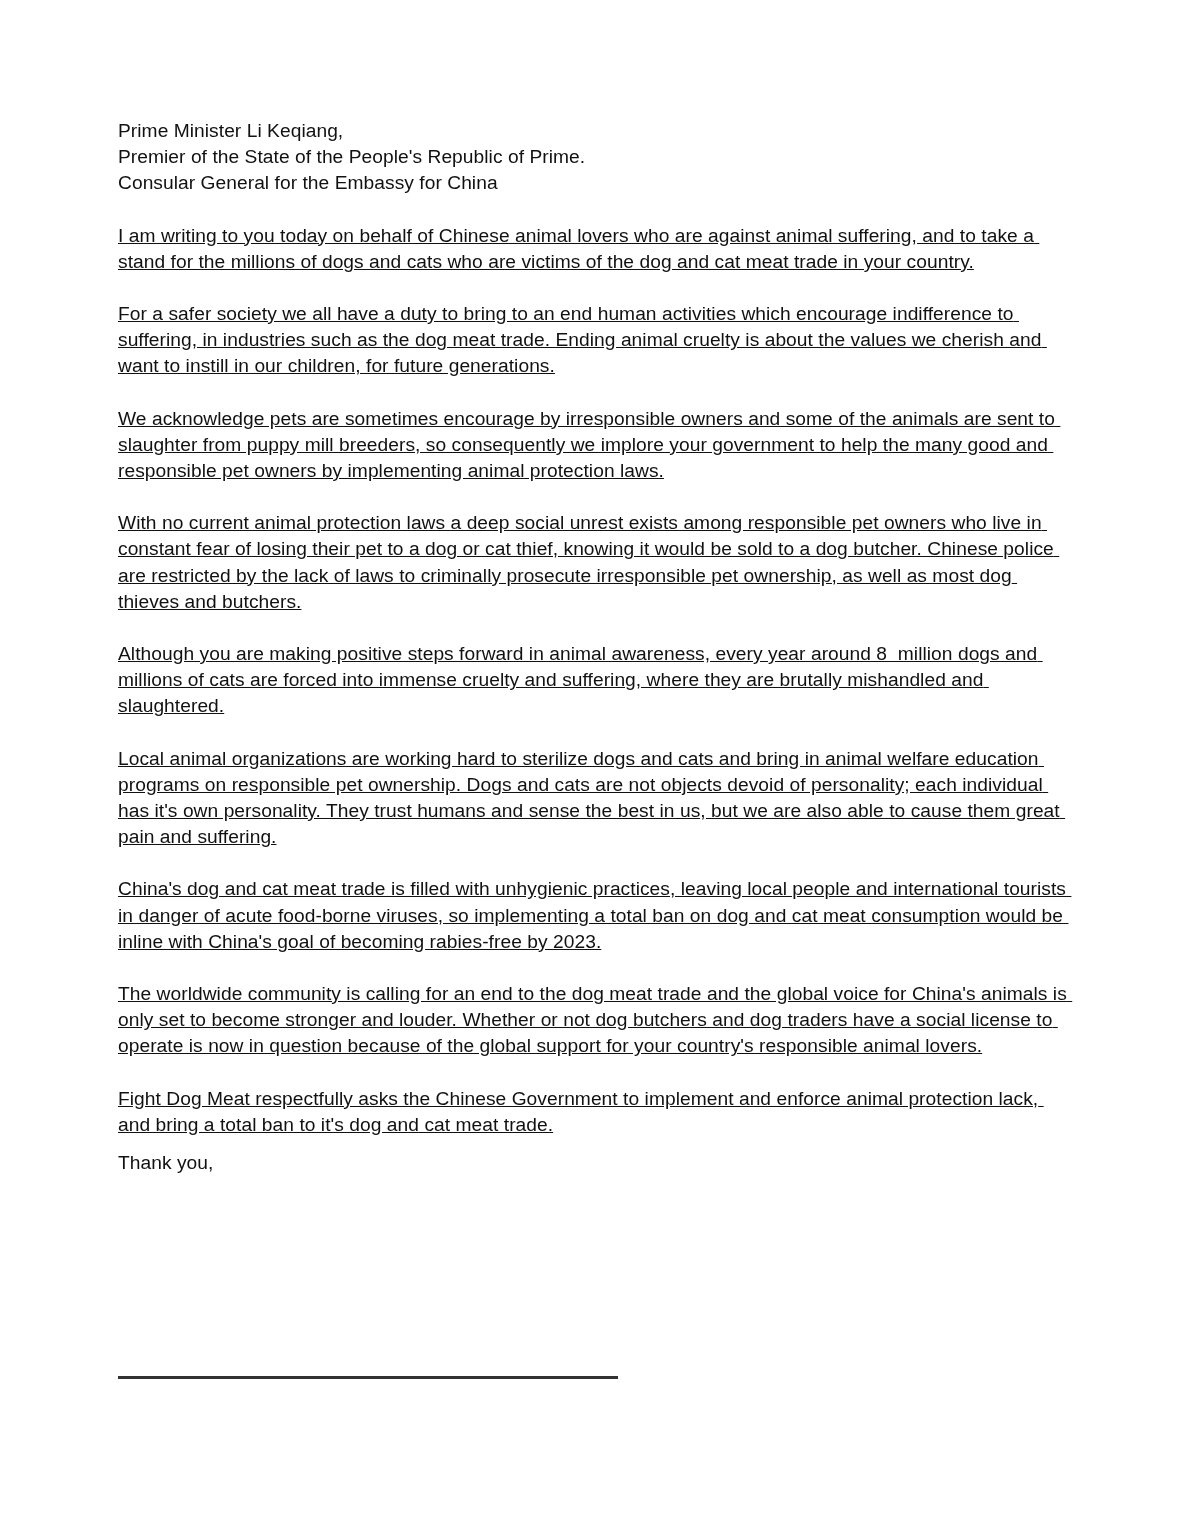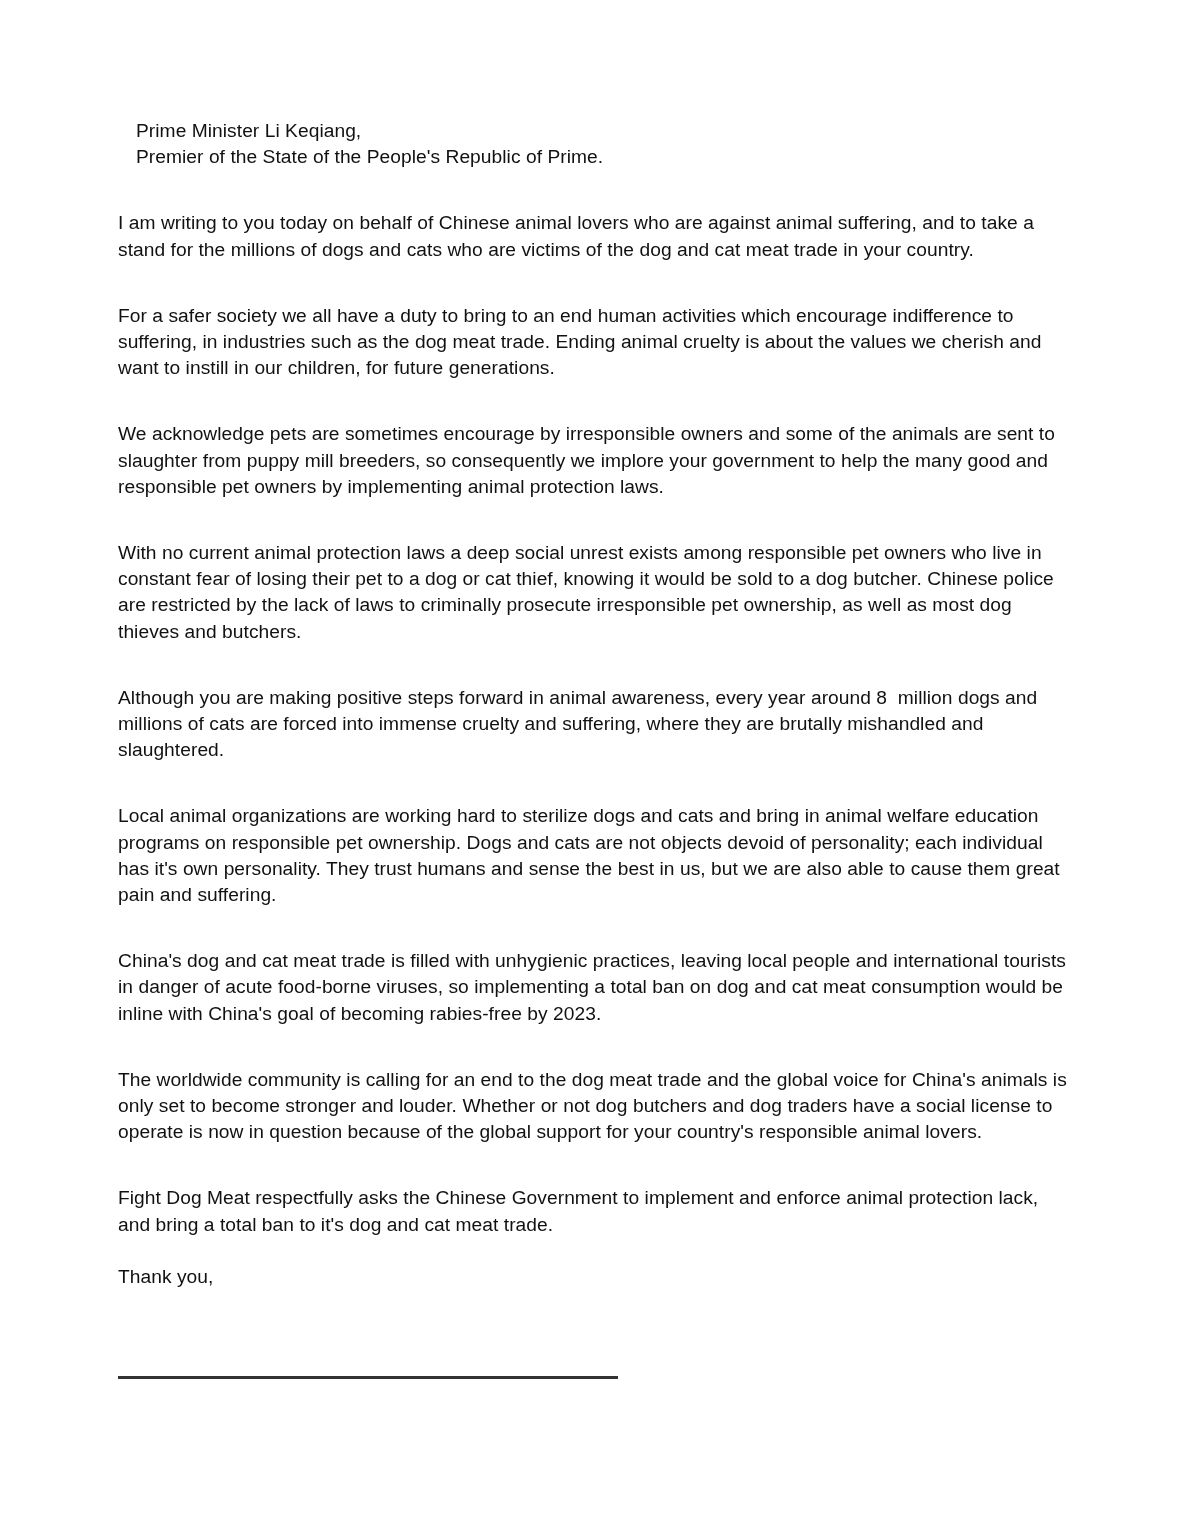--- a/index.html
+++ b/index.html
@@ -35,34 +35,34 @@
     line-height: 26.2px;
     color: #111111;
     text-align: left;
     letter-spacing: 0.05px;
   }
 
   
   .addressee-line {
     display: block;
     white-space: pre-wrap;
-    margin-left: 18px;
   }
 
   .salutation {
     margin-top: 26px;
   }
 
   .para {
-    margin-top: 40px;
+    margin-top: 26px;
     white-space: pre-wrap;
+    text-decoration: underline;
   }
 
   .closing {
-    margin-top: 26px;
+    margin-top: 12px;
   }
 
   
   .signature-line {
     position: absolute;
     left: 118px;
     top: 1376px;
     width: 500px;
     height: 0;
     border-top: 3px solid #333333;
@@ -71,20 +71,21 @@
 </head>
 <body>
 
 <div class="page">
 
   <div class="content">
 
     <div class="letter-block">
       <span class="addressee-line">Prime Minister Li Keqiang,</span>
       <span class="addressee-line">Premier of the State of the People's Republic of Prime.</span>
+      <span class="addressee-line">Consular General for the Embassy for China</span>
     </div>
 
 
     <div class="letter-block para">I am writing to you today on behalf of Chinese animal lovers who are against animal suffering, and to take a stand for the millions of dogs and cats who are victims of the dog and cat meat trade in your country.</div>
     <div class="letter-block para">For a safer society we all have a duty to bring to an end human activities which encourage indifference to suffering, in industries such as the dog meat trade. Ending animal cruelty is about the values we cherish and want to instill in our children, for future generations.</div>
     <div class="letter-block para">We acknowledge pets are sometimes encourage by irresponsible owners and some of the animals are sent to slaughter from puppy mill breeders, so consequently we implore your government to help the many good and responsible pet owners by implementing animal protection laws.</div>
     <div class="letter-block para">With no current animal protection laws a deep social unrest exists among responsible pet owners who live in constant fear of losing their pet to a dog or cat thief, knowing it would be sold to a dog butcher. Chinese police are restricted by the lack of laws to criminally prosecute irresponsible pet ownership, as well as most dog thieves and butchers.</div>
     <div class="letter-block para">Although you are making positive steps forward in animal awareness, every year around 8  million dogs and millions of cats are forced into immense cruelty and suffering, where they are brutally mishandled and slaughtered.</div>
     <div class="letter-block para">Local animal organizations are working hard to sterilize dogs and cats and bring in animal welfare education programs on responsible pet ownership. Dogs and cats are not objects devoid of personality; each individual has it's own personality. They trust humans and sense the best in us, but we are also able to cause them great pain and suffering.</div>
     <div class="letter-block para">China's dog and cat meat trade is filled with unhygienic practices, leaving local people and international tourists in danger of acute food-borne viruses, so implementing a total ban on dog and cat meat consumption would be inline with China's goal of becoming rabies-free by 2023.</div>

